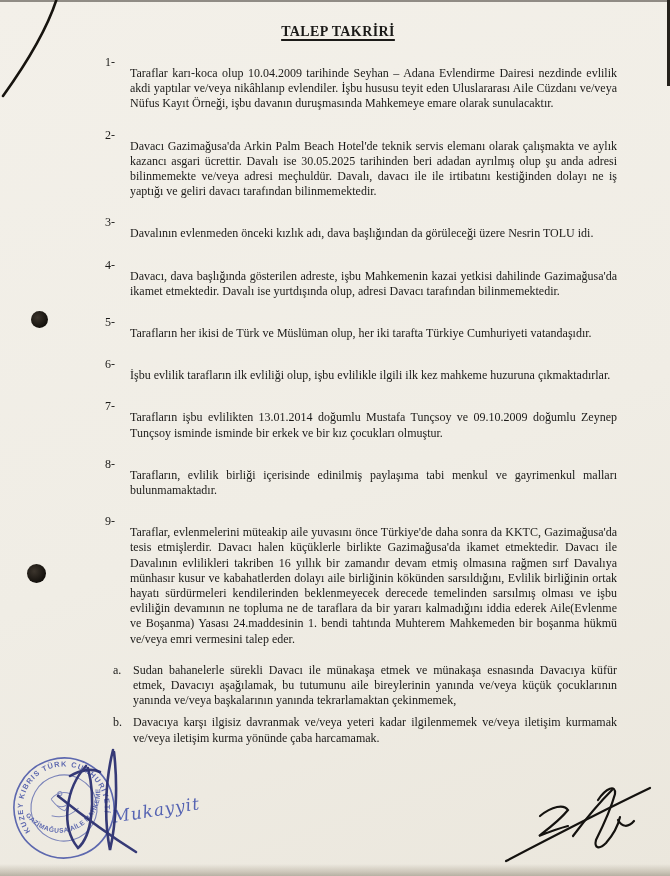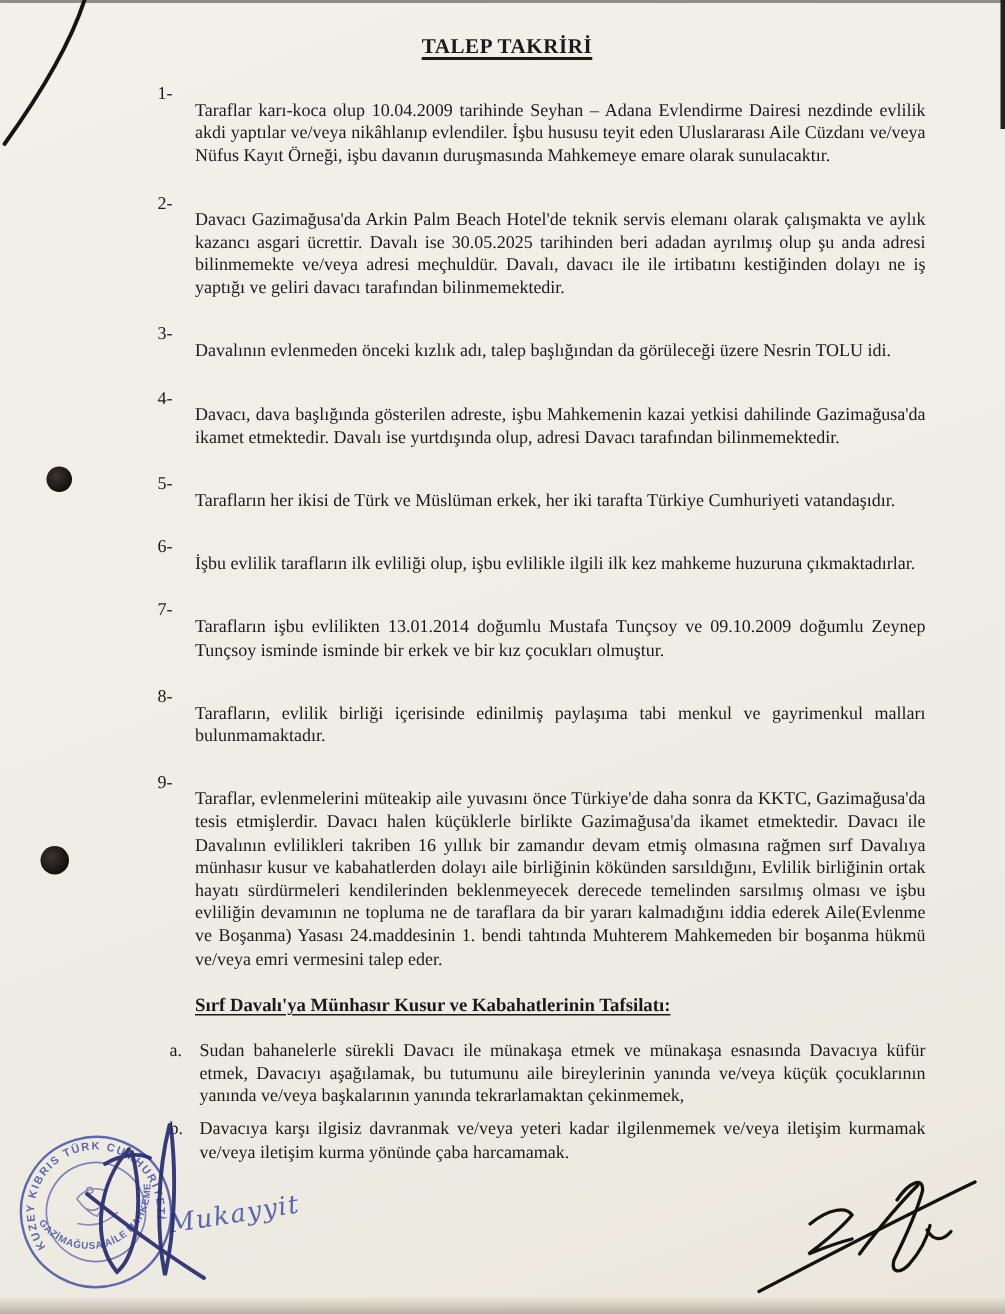--- a/index.html
+++ b/index.html
@@ -58,48 +58,47 @@
     <div class="item">
       <div class="num">1-</div>
       <div class="txt">Taraflar karı-koca olup 10.04.2009 tarihinde Seyhan – Adana Evlendirme Dairesi nezdinde evlilik akdi yaptılar ve/veya nikâhlanıp evlendiler. İşbu hususu teyit eden Uluslararası Aile Cüzdanı ve/veya Nüfus Kayıt Örneği, işbu davanın duruşmasında Mahkemeye emare olarak sunulacaktır.</div>
     </div>
     <div class="item">
       <div class="num">2-</div>
       <div class="txt">Davacı Gazimağusa'da Arkin Palm Beach Hotel'de teknik servis elemanı olarak çalışmakta ve aylık kazancı asgari ücrettir. Davalı ise 30.05.2025 tarihinden beri adadan ayrılmış olup şu anda adresi bilinmemekte ve/veya adresi meçhuldür. Davalı, davacı ile ile irtibatını kestiğinden dolayı ne iş yaptığı ve geliri davacı tarafından bilinmemektedir.</div>
     </div>
     <div class="item">
       <div class="num">3-</div>
-      <div class="txt">Davalının evlenmeden önceki kızlık adı, talep başlığından da görüleceği üzere Nesrin TOLU idi.</div>
+      <div class="txt">Davalının evlenmeden önceki kızlık adı, dava başlığından da görüleceği üzere Nesrin TOLU idi.</div>
     </div>
     <div class="item">
       <div class="num">4-</div>
       <div class="txt">Davacı, dava başlığında gösterilen adreste, işbu Mahkemenin kazai yetkisi dahilinde Gazimağusa'da ikamet etmektedir. Davalı ise yurtdışında olup, adresi Davacı tarafından bilinmemektedir.</div>
     </div>
     <div class="item">
       <div class="num">5-</div>
-      <div class="txt">Tarafların her ikisi de Türk ve Müslüman erkek, her iki tarafta Türkiye Cumhuriyeti vatandaşıdır.</div>
+      <div class="txt">Tarafların her ikisi de Türk ve Müslüman olup, her iki tarafta Türkiye Cumhuriyeti vatandaşıdır.</div>
     </div>
     <div class="item">
       <div class="num">6-</div>
       <div class="txt">İşbu evlilik tarafların ilk evliliği olup, işbu evlilikle ilgili ilk kez mahkeme huzuruna çıkmaktadırlar.</div>
     </div>
     <div class="item">
       <div class="num">7-</div>
       <div class="txt">Tarafların işbu evlilikten 13.01.2014 doğumlu Mustafa Tunçsoy ve 09.10.2009 doğumlu Zeynep Tunçsoy isminde isminde bir erkek ve bir kız çocukları olmuştur.</div>
     </div>
     <div class="item">
       <div class="num">8-</div>
       <div class="txt">Tarafların, evlilik birliği içerisinde edinilmiş paylaşıma tabi menkul ve gayrimenkul malları bulunmamaktadır.</div>
     </div>
     <div class="item">
       <div class="num">9-</div>
       <div class="txt">Taraflar, evlenmelerini müteakip aile yuvasını önce Türkiye'de daha sonra da KKTC, Gazimağusa'da tesis etmişlerdir. Davacı halen küçüklerle birlikte Gazimağusa'da ikamet etmektedir. Davacı ile Davalının evlilikleri takriben 16 yıllık bir zamandır devam etmiş olmasına rağmen sırf Davalıya münhasır kusur ve kabahatlerden dolayı aile birliğinin kökünden sarsıldığını, Evlilik birliğinin ortak hayatı sürdürmeleri kendilerinden beklenmeyecek derecede temelinden sarsılmış olması ve işbu evliliğin devamının ne topluma ne de taraflara da bir yararı kalmadığını iddia ederek Aile(Evlenme ve Boşanma) Yasası 24.maddesinin 1. bendi tahtında Muhterem Mahkemeden bir boşanma hükmü ve/veya emri vermesini talep eder.</div>
     </div>
 
-    <div class="section-heading">Sırf Davalı'ya Münhasır Kusur ve Kabahatlerinin Tafsilatı:</div>
 
     <div class="sub-item">
       <div class="num">a.</div>
       <div class="txt">Sudan bahanelerle sürekli Davacı ile münakaşa etmek ve münakaşa esnasında Davacıya küfür etmek, Davacıyı aşağılamak, bu tutumunu aile bireylerinin yanında ve/veya küçük çocuklarının yanında ve/veya başkalarının yanında tekrarlamaktan çekinmemek,</div>
     </div>
     <div class="sub-item">
       <div class="num">b.</div>
       <div class="txt">Davacıya karşı ilgisiz davranmak ve/veya yeteri kadar ilgilenmemek ve/veya iletişim kurmamak ve/veya iletişim kurma yönünde çaba harcamamak.</div>
     </div>
   </div>

